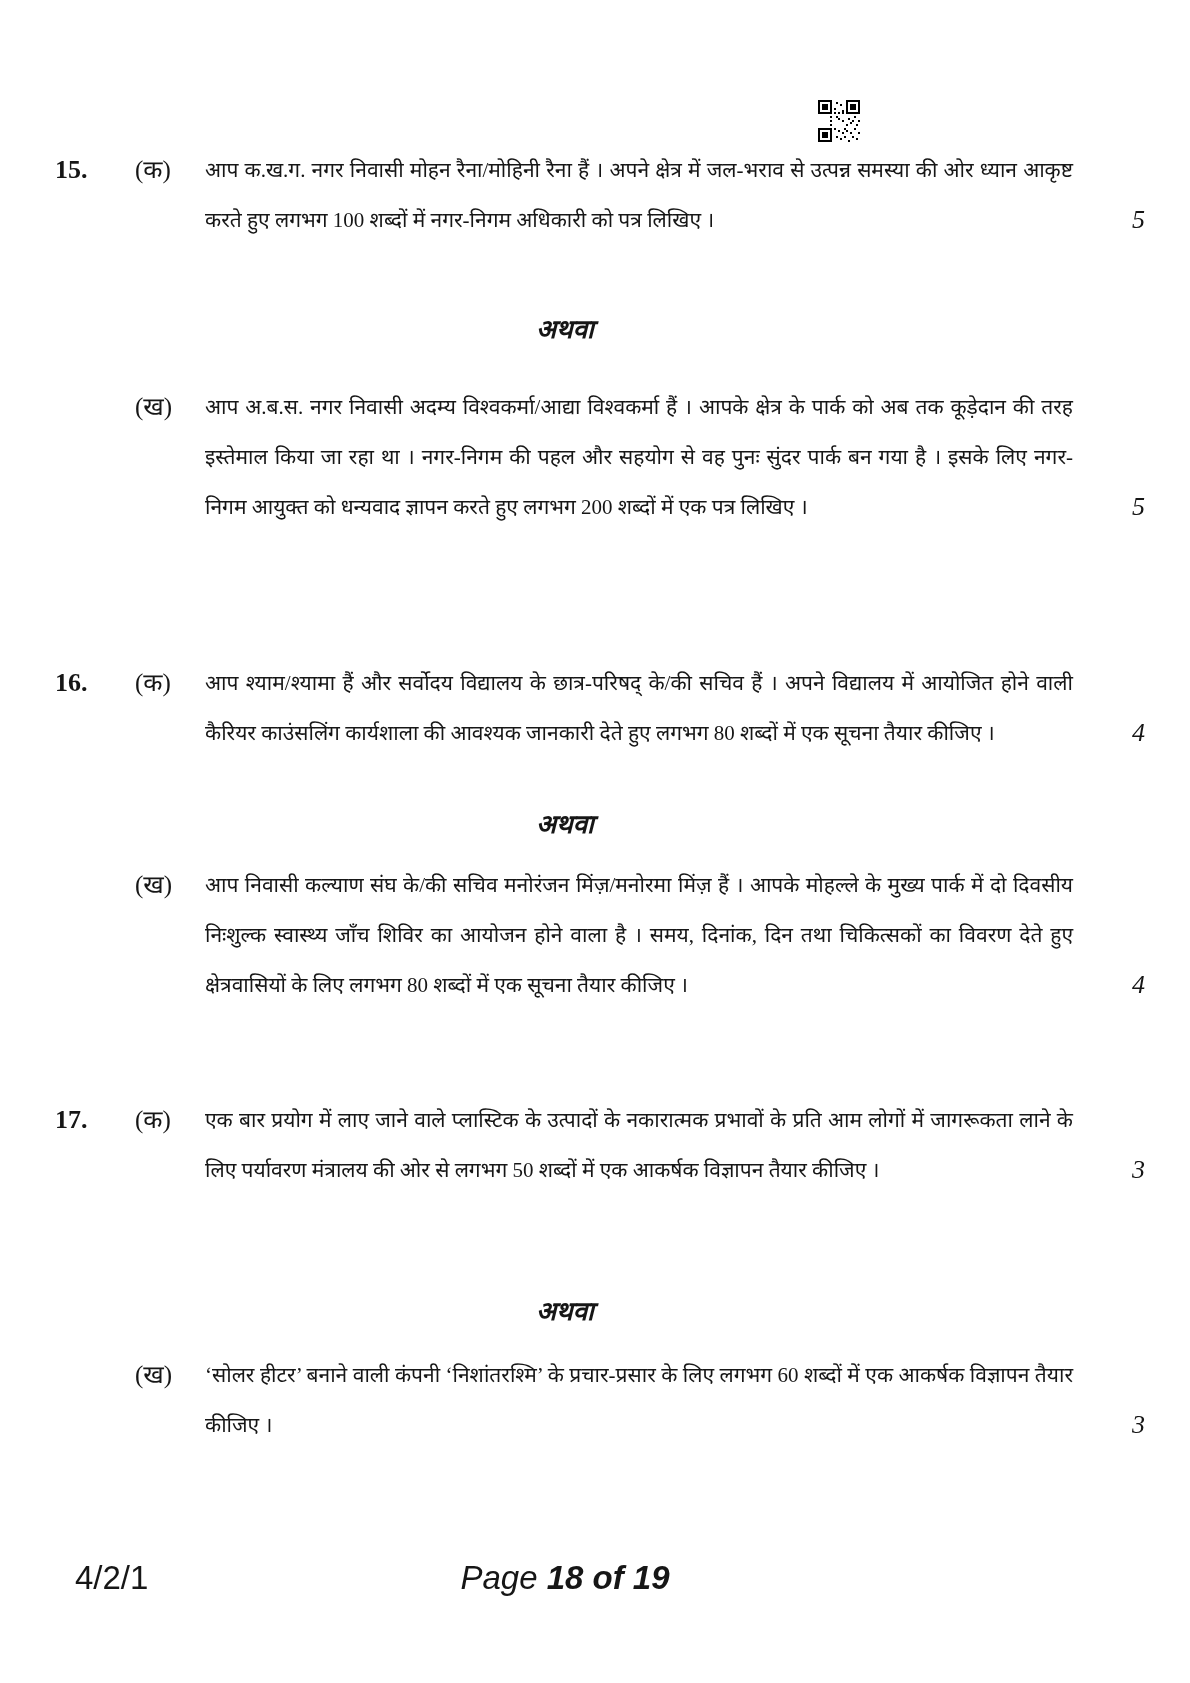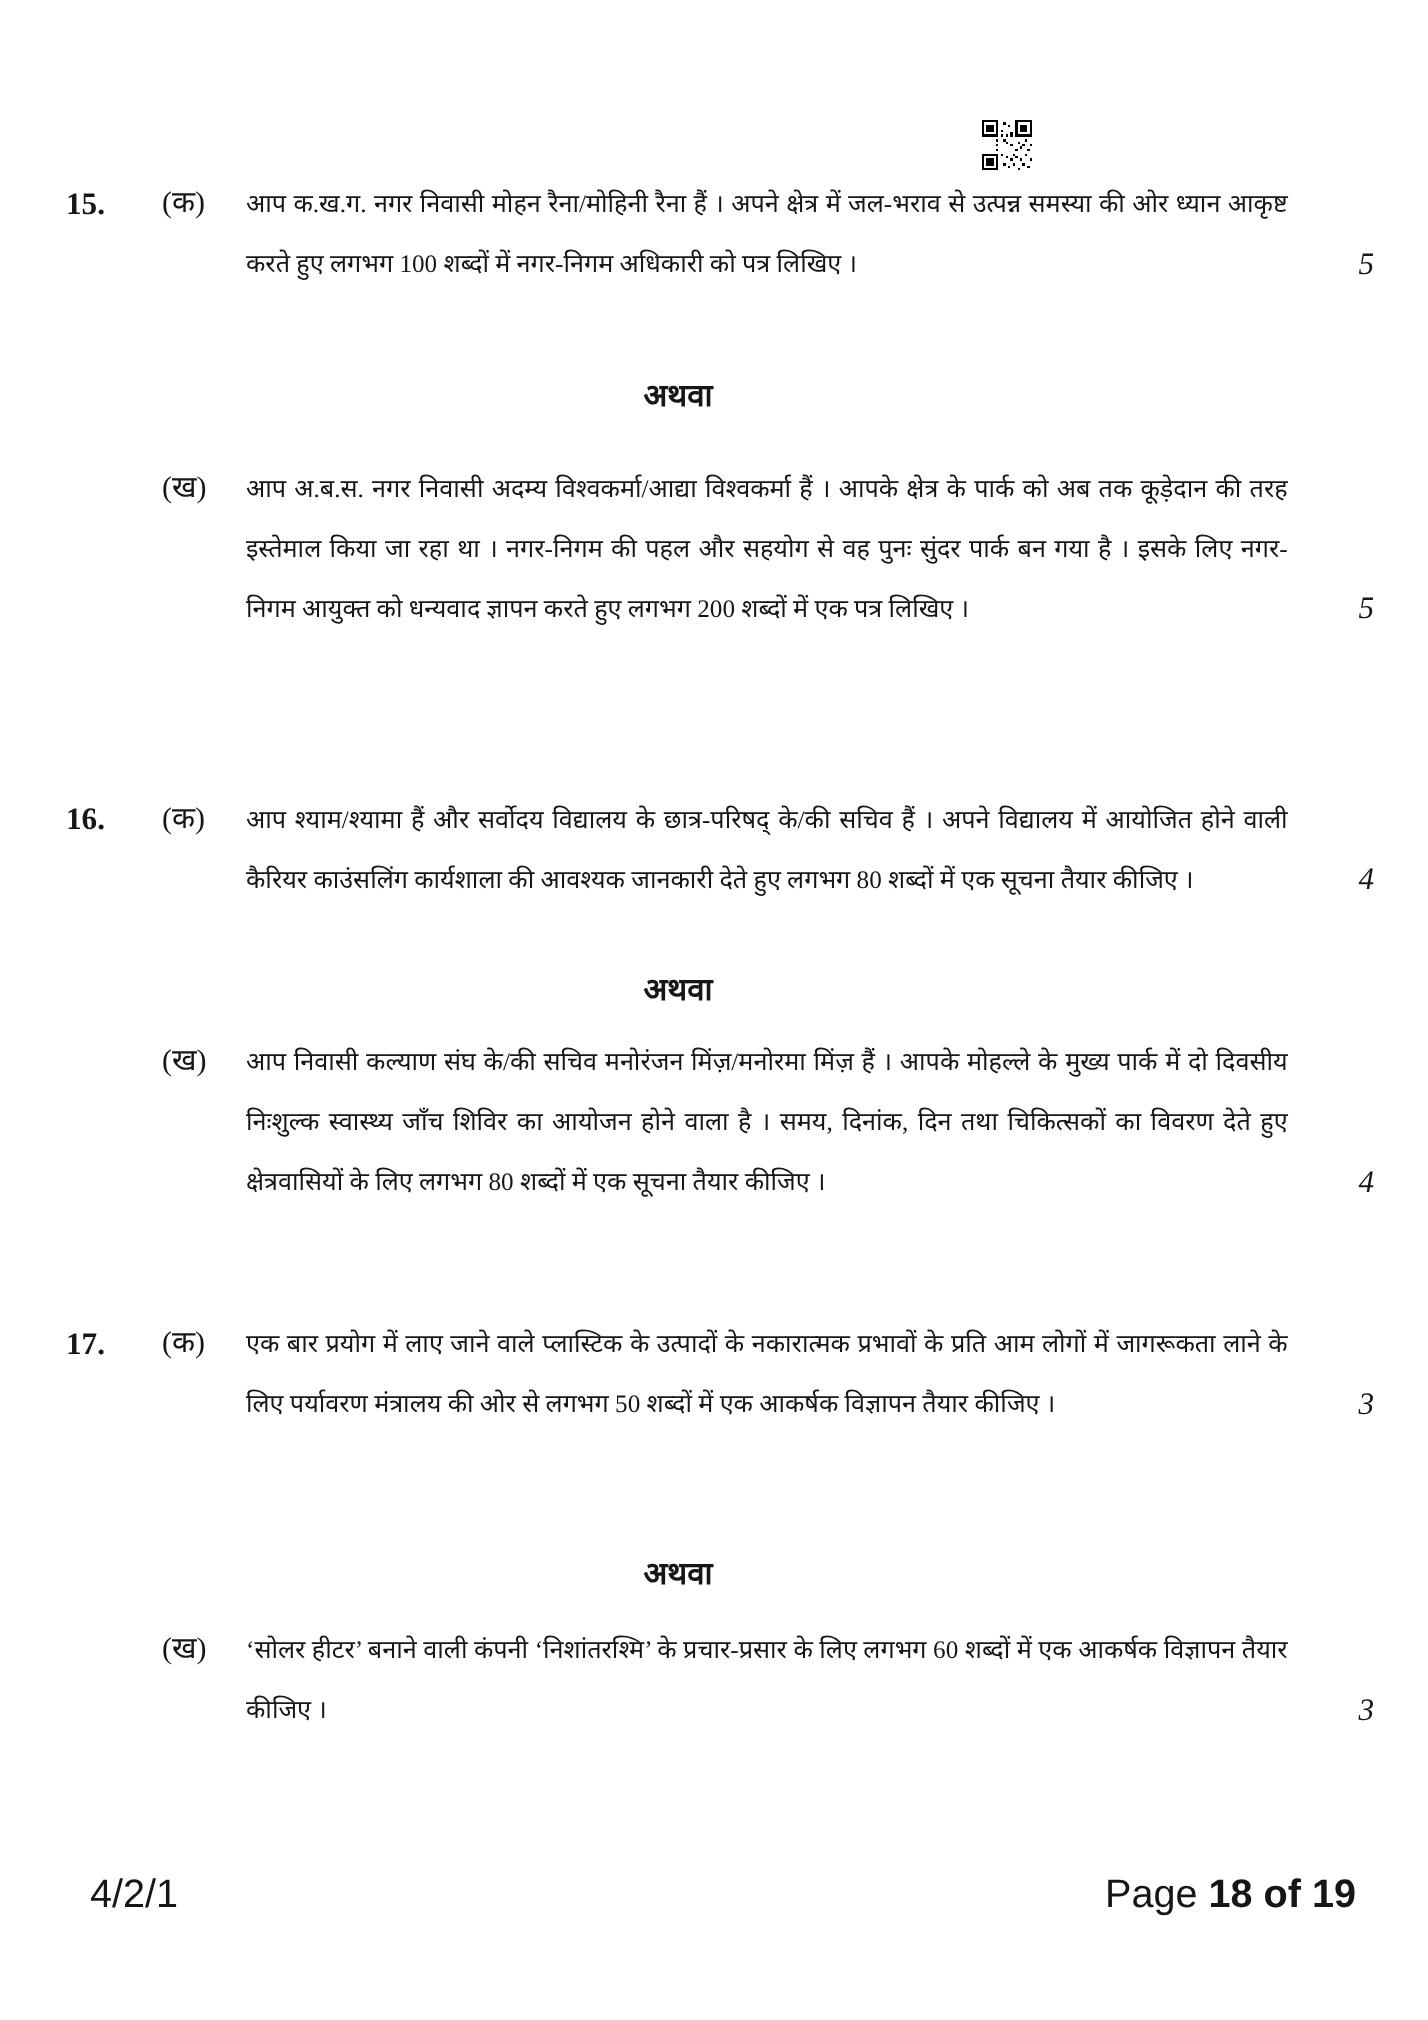--- a/index.html
+++ b/index.html
@@ -61,20 +61,21 @@
     line-height: 50px;
   }
   .orrow {
     position: absolute;
     left: 0;
     width: 1130px;
     text-align: center;
     font-weight: 700;
     font-size: 26px;
     line-height: 50px;
+    font-style: italic;
   }
   .footer {
     position: absolute;
     left: 0;
     top: 1558px;
     width: 1190px;
     height: 40px;
     font-family: "Liberation Sans", "DejaVu Sans", sans-serif;
     font-size: 33px;
     line-height: 40px;
@@ -82,21 +83,22 @@
   .footer-code {
     position: absolute;
     left: 75px;
     top: 0;
   }
   .footer-page {
     position: absolute;
     left: 0;
     top: 0;
     width: 1130px;
-    text-align: right;
+    text-align: center;
+    font-style: italic;
   }
   .footer-page .bold {
     font-weight: 700;
   }
 </style>
 </head>
 <body>
 
 <div class="page">
 

